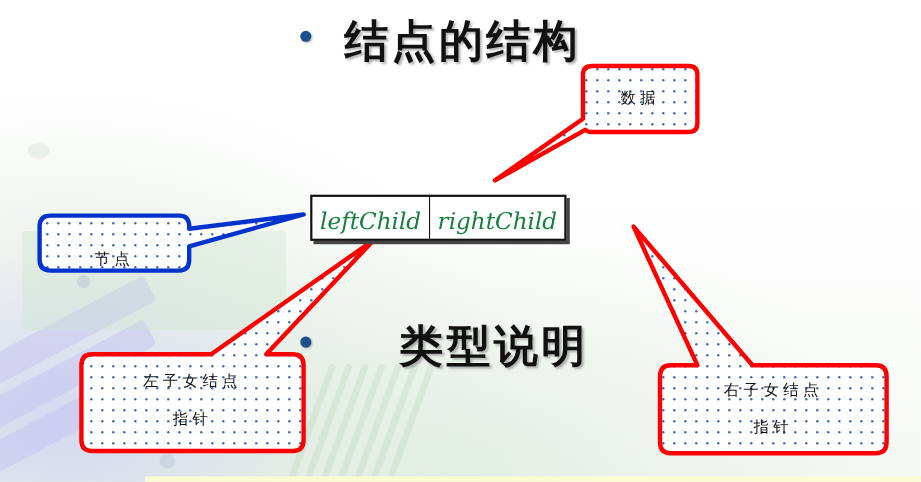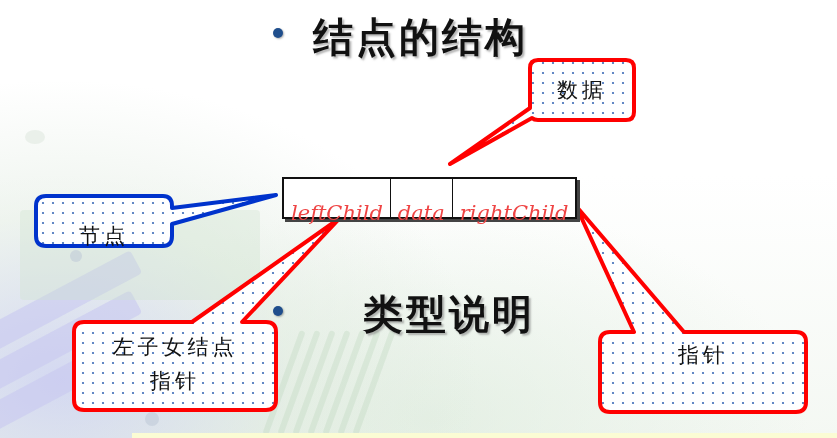--- a/index.html
+++ b/index.html
@@ -36,29 +36,29 @@
       letter-spacing:3px;
       text-shadow: 2px 2px 2px rgba(120,120,120,0.55);
       font-family: "DejaVu Sans", "Liberation Sans", sans-serif;
     }
     .struct-box {
       position:absolute; left:282px; top:177px; height:38px;
       display:flex; border:2px solid #111; background:#fff;
       box-shadow: 3px 3px 0 #444;
     }
     .struct-cell {
-      font-style:italic; font-size:21px; color:#ef4444;
-      padding: 16px 7px; line-height:36px;
+      font-style:italic; font-size:21px; color:#15803d;
+      padding: 4px 7px; line-height:36px;
       font-family: "DejaVu Serif", "Liberation Serif", serif;
     }
     .struct-cell + .struct-cell { border-left:1.5px solid #111; }
     svg.callouts { position:absolute; left:0; top:0; }
     .callout-text {
       position:absolute; text-align:center; color:#111;
-      font-size:21px; line-height:34px; letter-spacing:4px;
+      font-size:14px; line-height:34px; letter-spacing:4px;
       font-family: "DejaVu Sans", "Liberation Sans", sans-serif;
     }
   </style>
 </head>
 <body>
 
 <div class="bg"></div>
 
 <div>
   <div class="stripe" style="left:-20px;top:330px;width:170px;height:26px;transform:rotate(-28deg);background:rgba(200,200,240,0.6)"></div>
@@ -105,28 +105,28 @@
     <path d="M 84 322 Q 74 322 74 332 L 74 400 Q 74 410 84 410 L 266 410 Q 276 410 276 400 L 276 332 Q 276 322 266 322 L 242 322 L 340 218 L 192 322 Z" fill="url(#dots)" stroke="#ff0000" stroke-width="4" stroke-linejoin="round"></path>
   </g>
 
   <g>
     <path d="M 610 332 Q 600 332 600 342 L 600 402 Q 600 412 610 412 L 796 412 Q 806 412 806 402 L 806 342 Q 806 332 796 332 L 684 332 L 576 206 L 634 332 Z" fill="url(#dots)" stroke="#ff0000" stroke-width="4" stroke-linejoin="round"></path>
   </g>
 </svg>
 
 <div class="struct-box">
   <div class="struct-cell">leftChild</div>
-  <div class="struct-cell">data</div>
   <div class="struct-cell">rightChild</div>
 </div>
 
 <div class="callout-text" style="left:38px;top:204px;width:132px;margin-top:15px;">节点</div>
 
 <div class="callout-text" style="left:532px;top:73px;width:100px;">数据</div>
 
 <div style="position:absolute;left:76px;top:330px;width:198px;">
   <div class="callout-text" style="position:relative;width:198px;">左子女结点</div>
   <div class="callout-text" style="position:relative;width:198px;">指针</div>
 </div>
 
 <div style="position:absolute;left:602px;top:338px;width:202px;">
+  <div class="callout-text" style="position:relative;width:202px;">右子女结点</div>
   <div class="callout-text" style="position:relative;width:202px;">指针</div>
 </div>
 
 </body></html>

